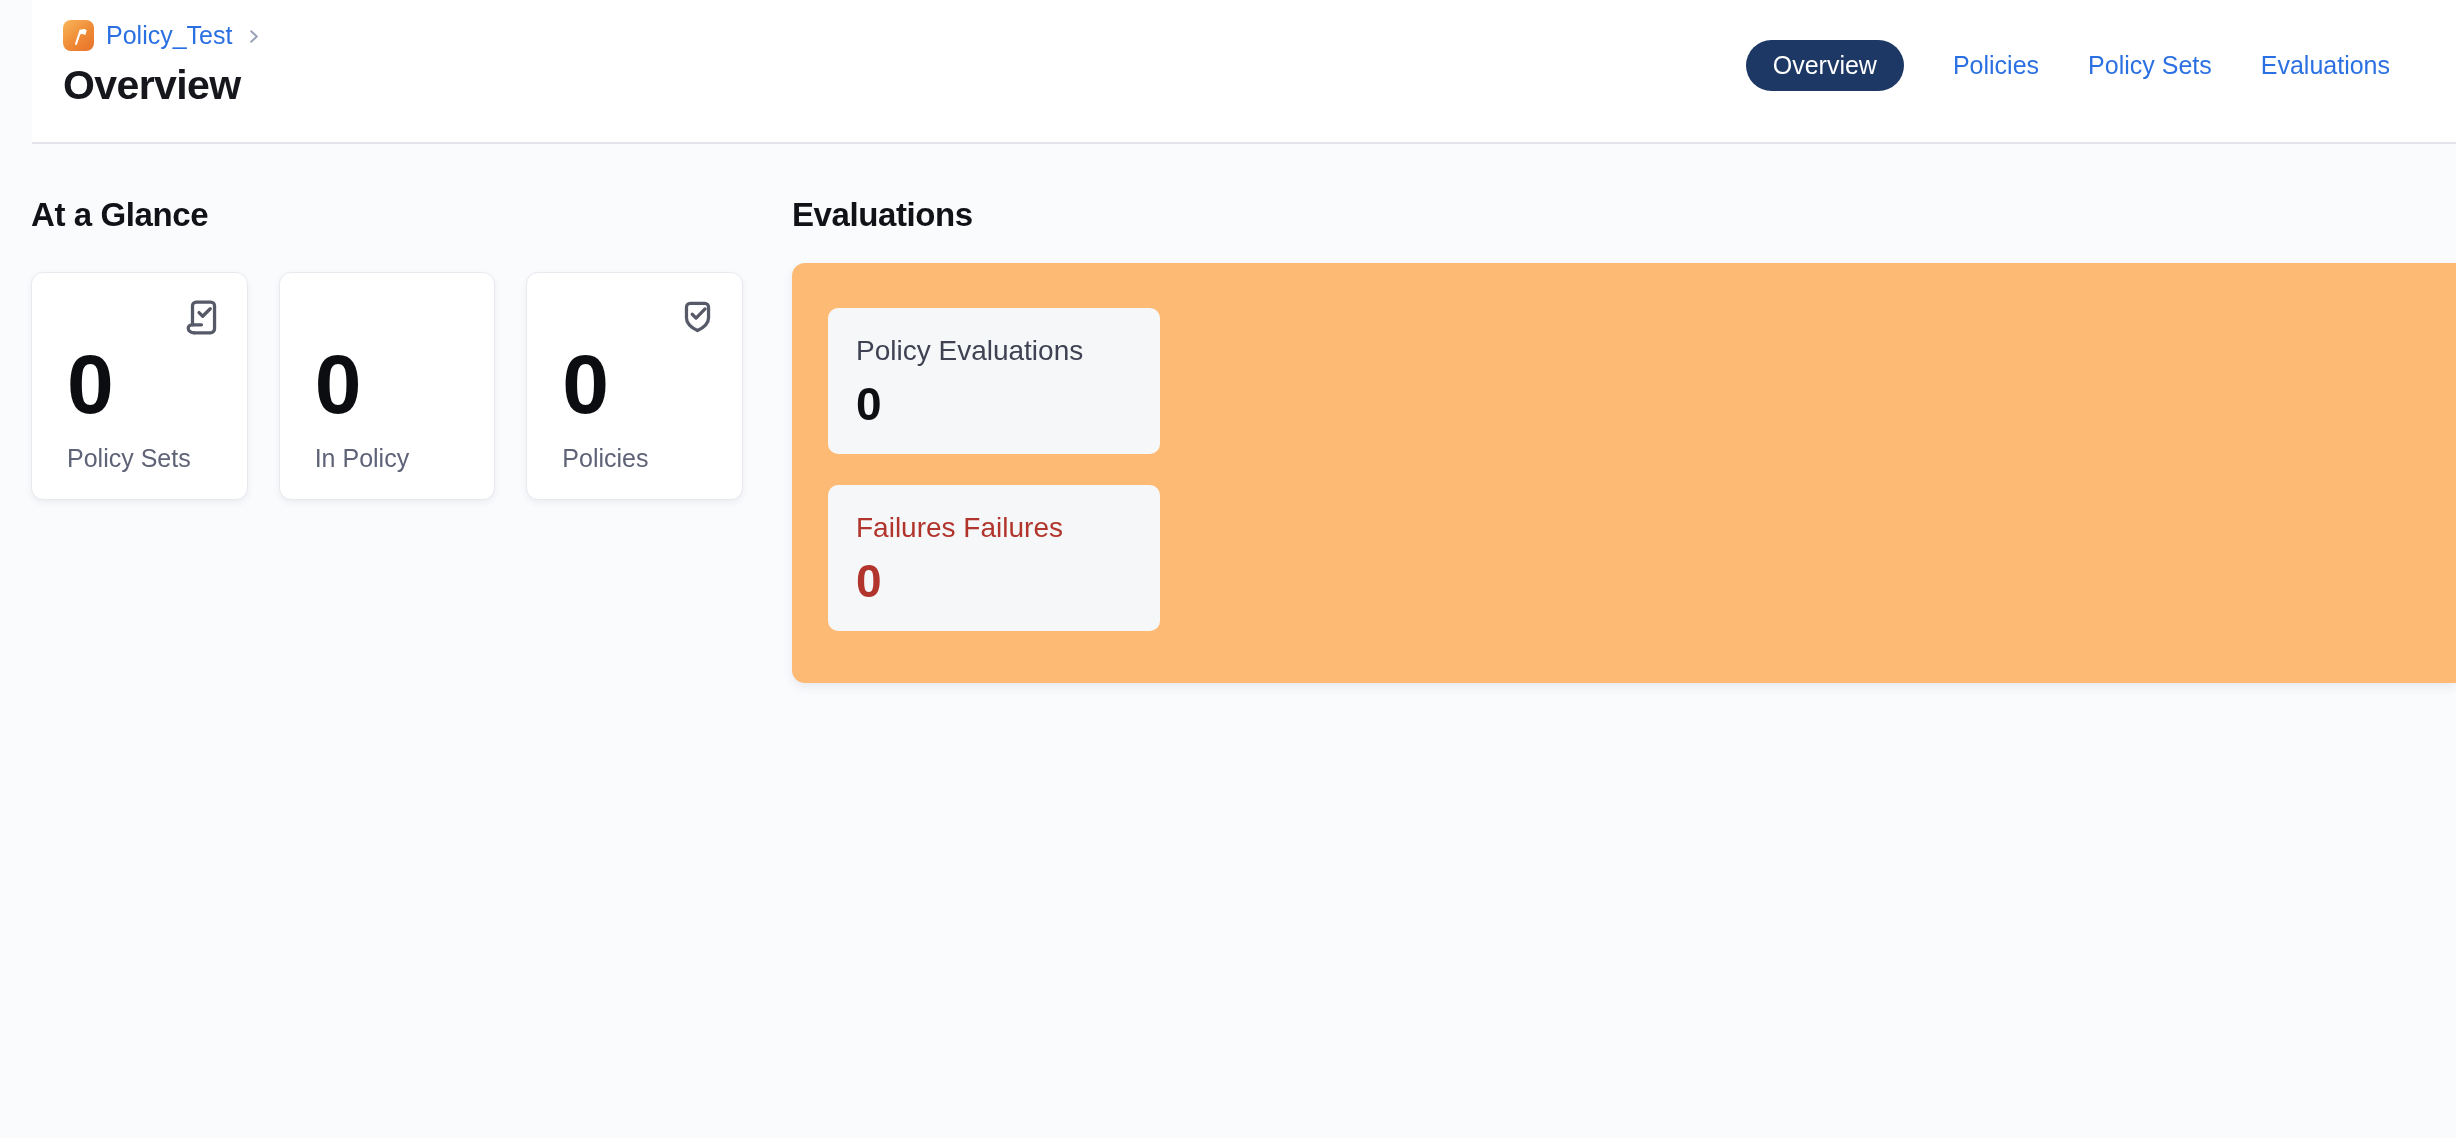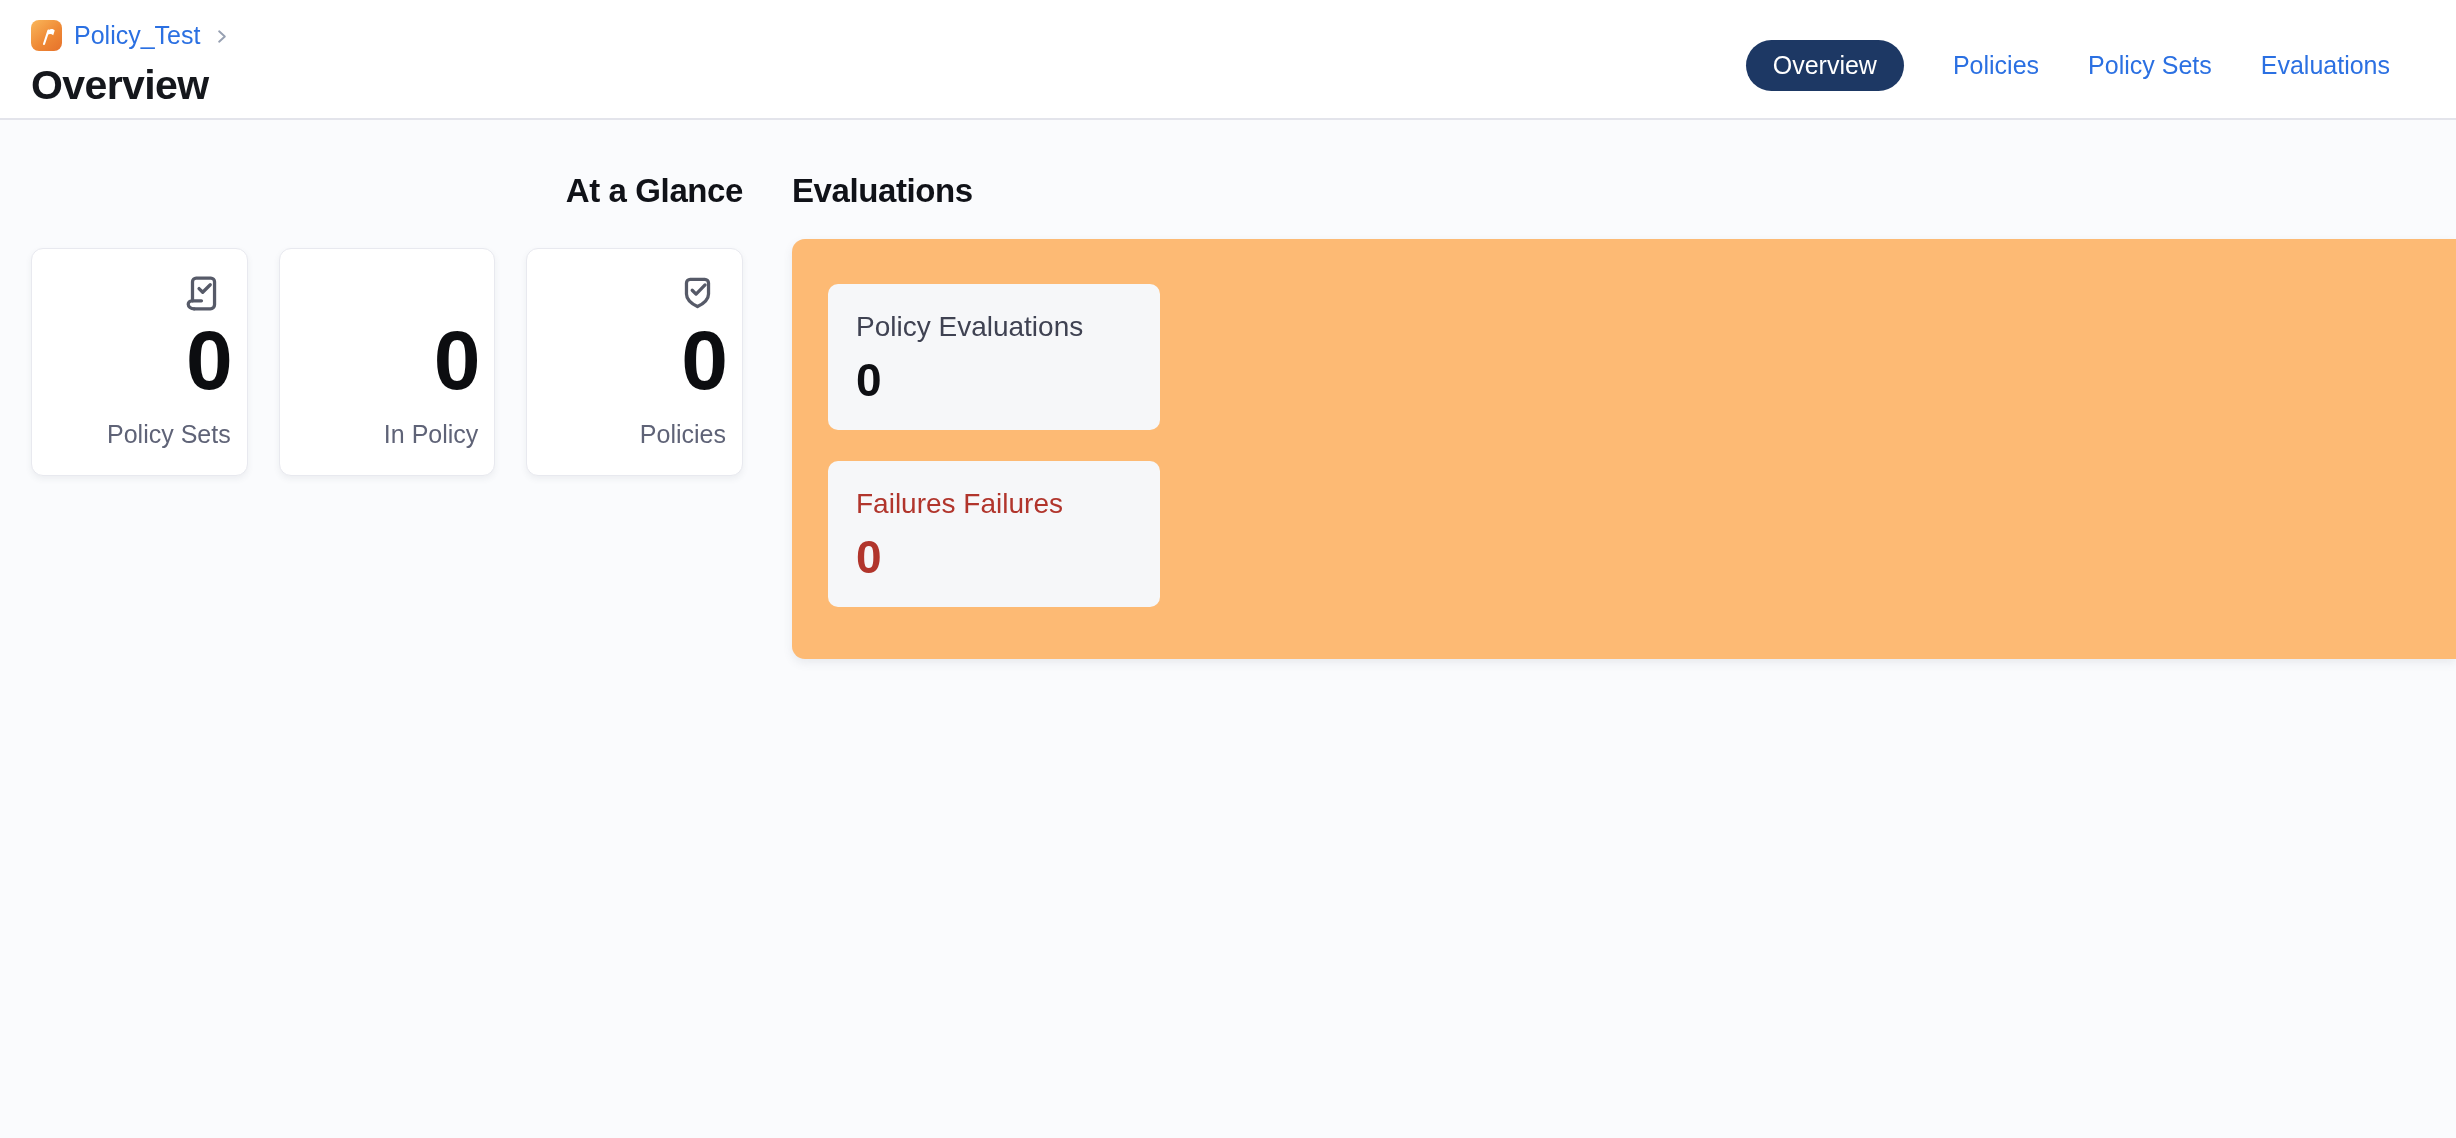--- a/index.html
+++ b/index.html
@@ -6,27 +6,28 @@
   html,body { width:2456px; height:1138px; }
   body {
     font-family:"Liberation Sans", sans-serif;
     background:#fafbfd;
     overflow:hidden;
     color:#16181d;
   }
 
   
   .header {
-    height:120px;
+    height:144px;
     background:#ffffff;
     border-bottom:2px solid #e3e4eb;
     display:flex;
     justify-content:space-between;
     align-items:flex-start;
     padding:0 66px 16px 31px;
+    margin-left:32px;
   }
   .header-left { padding-top:20px; }
   .breadcrumb { display:flex; align-items:center; gap:12px; }
   .crumb-icon {
     width:31px; height:31px; border-radius:8px;
     background:linear-gradient(140deg,#f8b055 8%,#ef8a36 55%,#e7742c 95%);
     display:flex; align-items:center; justify-content:center;
     flex:none;
   }
   .crumb-icon svg { width:24px; height:24px; display:block; }
@@ -49,21 +50,21 @@
     border-radius:999px; padding:11px 27px;
   }
 
   
   .main { display:flex; align-items:flex-start; padding:53px 0 0 31px; }
   .section-heading {
     font-size:33px; font-weight:700; color:#101218;
     letter-spacing:-0.4px; line-height:36px;
   }
 
-  .col-left { width:712px; flex:none;text-align:right; }
+  .col-left { width:712px; flex:none; }
   .cards-row { display:flex; gap:31px; margin-top:39px; }
   .stat-card {
     position:relative;
     width:232px; height:228px;
     background:#ffffff;
     border:1px solid #e8e9ef;
     border-radius:12px;
     box-shadow:0 3px 6px rgba(80,84,106,0.08);
     display:flex; flex-direction:column; justify-content:flex-end;
     padding:0 16px 26px 35px;

